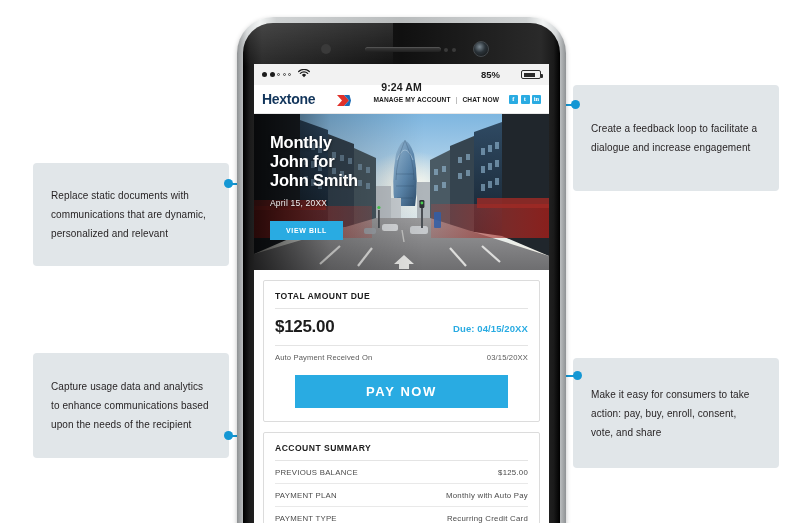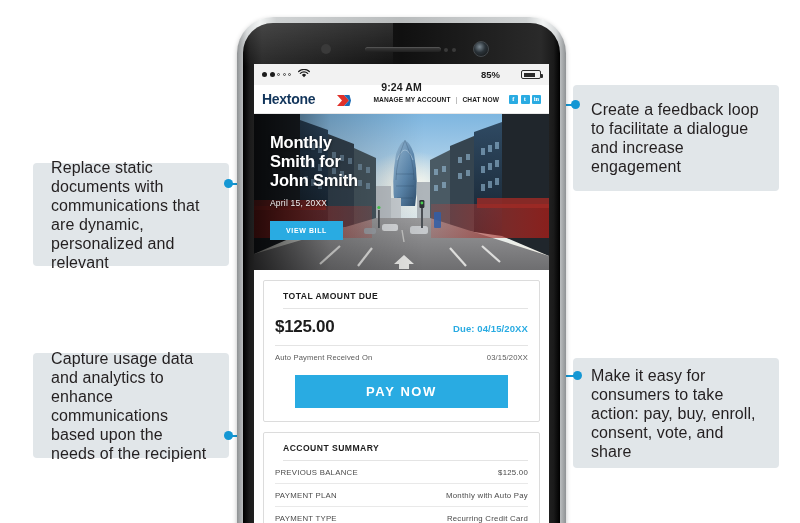--- a/index.html
+++ b/index.html
@@ -11,21 +11,21 @@
     overflow: hidden;
   }
   #stage { position: relative; width: 800px; height: 523px; background: #fff; }
 
   
   .callout {
     position: absolute;
     background: #e1e6e9;
     border-radius: 4px;
     color: #231f20;
-    font-size: 16px;
+    font-size: 10px;
     line-height: 19px;
     letter-spacing: .1px;
     padding: 14px 18px;
     display: flex;
     align-items: center;
   }
   .callout p { width: 100%; }
   #callout-tl { left: 33px;  top: 163px; width: 196px; height: 103px; }
   #callout-bl { left: 33px;  top: 353px; width: 196px; height: 105px; }
   #callout-tr { left: 573px; top: 85px;  width: 206px; height: 106px; }
@@ -166,21 +166,20 @@
 
   
   .card {
     background: #fff; border: 1px solid #dcdcdc; border-radius: 2px;
     margin: 10px 9px 0 9px; padding: 10px 11px 13px 11px;
   }
   .card-title {
     font-size: 8.6px; font-weight: 700; color: #1c1c1c;
     letter-spacing: .45px; padding-bottom: 7px;
     border-bottom: 1px solid #e4e4e4;
-    margin-left: 8px;
   }
   .amount-row {
     display: flex; align-items: baseline; justify-content: space-between;
     padding: 8px 0 8px 0; border-bottom: 1px solid #e4e4e4;
   }
   .amount { font-size: 17px; font-weight: 700; color: #1c1c1c; letter-spacing: -.3px; }
   .due { font-size: 9.5px; color: #29abe2; font-weight: 600; letter-spacing: .1px; text-align: right; }
   .lastpay {
     display: flex; justify-content: space-between;
     font-size: 7.6px; color: #5a5a5a; padding-top: 7px; letter-spacing: .15px;
@@ -415,21 +414,21 @@
           <rect x="124" y="96" width="1.8" height="18" fill="#4a4f54"></rect>
           <circle cx="124.9" cy="93.5" r="1.6" fill="#49d14f"></circle>
           <rect x="180" y="98" width="7" height="16" rx="1" fill="#2f5ea8" opacity=".85"></rect>
 
           <rect x="0" y="0" width="170" height="156" fill="url(#darkveil)"></rect>
         </svg>
 
         <div class="hero-copy">
           <div class="hero-title">
             <div>Monthly</div>
-            <div>Smith for</div>
+            <div>John for</div>
             <div>John Smith</div>
           </div>
           <div class="hero-date">April 15, 20XX</div>
           <button class="btn-viewbill">VIEW BILL</button>
         </div>
       </div>
 
       <div class="card">
         <div class="card-title">TOTAL AMOUNT DUE</div>
         <div class="amount-row">

